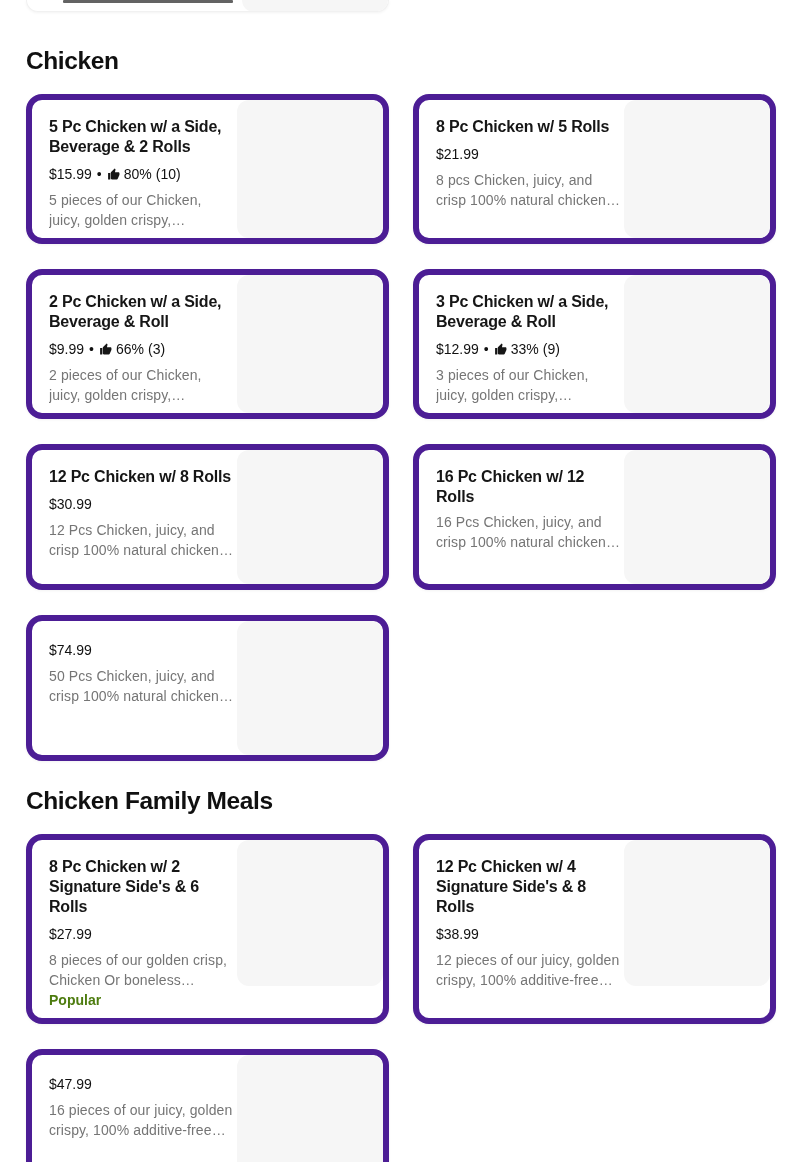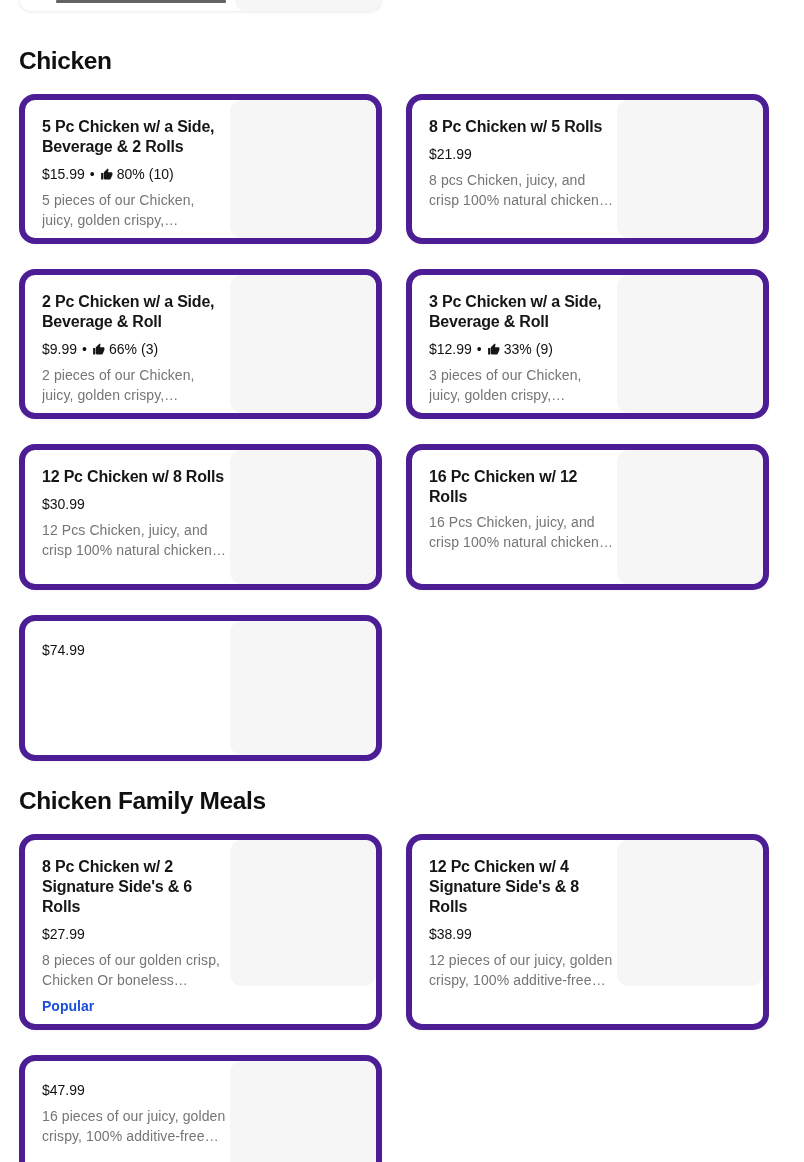--- a/index.html
+++ b/index.html
@@ -3,21 +3,21 @@
 <meta charset="utf-8">
 <style>
   * { box-sizing: border-box; }
   html, body { margin: 0; padding: 0; }
   body {
     width: 804px; height: 1162px; overflow: hidden;
     background: #ffffff;
     font-family: "Liberation Sans", sans-serif;
     color: #161616;
   }
-  .page { width: 804px; height: 1162px; overflow: hidden; padding-left: 19px; }
+  .page { width: 804px; height: 1162px; overflow: hidden; padding-left: 26px; }
 
   
   .partial-card {
     position: relative; width: 363px; height: 12px;
     border: 1px solid #f1f1f1; border-top: none;
     border-radius: 0 0 16px 16px;
     box-shadow: 0 1px 3px rgba(0,0,0,0.05);
     overflow: hidden; margin-bottom: 35px; background: #fff;
   }
   .partial-card .img-sliver {
@@ -62,22 +62,22 @@
   }
   .price-row .dot { color: #111; }
   .rating { display: inline-flex; align-items: center; gap: 4px; }
   .thumb-icon { width: 13px; height: 13px; display: inline-block; }
   .card-desc {
     margin-top: 4px; font-size: 14px; line-height: 20px; color: #757575;
     display: -webkit-box; -webkit-line-clamp: 2; -webkit-box-orient: vertical;
     overflow: hidden; letter-spacing: 0.1px;
   }
   .card-badge {
-    margin-top: 6px; font-size: 14px; font-weight: 700;
-    line-height: 20px; color: #1d4ed8;
+    margin-top: 0; font-size: 14px; font-weight: 700;
+    line-height: 20px; color: #4d7c0f;
   }
 </style>
 </head>
 <body>
 
 <div class="page">
 
   <div class="partial-card">
     <div class="img-sliver"></div>
     <div class="clipped-text"></div>
@@ -168,20 +168,21 @@
     <div class="card-desc">16 Pcs Chicken, juicy, and crisp 100% natural chicken…</div>
 
     <div class="card-img"></div>
   </div>
 
   <div class="card">
     <div class="price-row">
       <span class="price">$74.99</span>
 
     </div>
+    <div class="card-desc">50 Pcs Chicken, juicy, and crisp 100% natural chicken…</div>
 
     <div class="card-img"></div>
   </div>
 </div>
   </div>
 
   <div class="section">
     <h2 class="section-heading">Chicken Family Meals</h2>
     <div class="cards">
   <div class="card">

